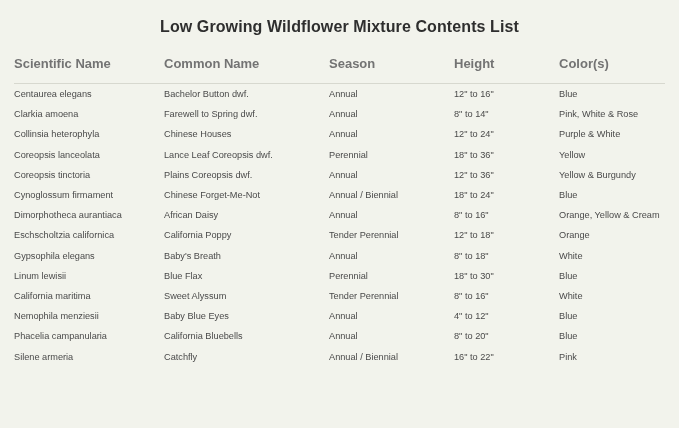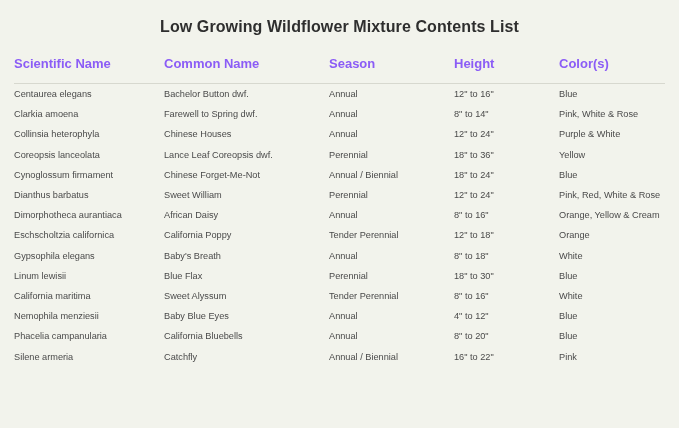--- a/index.html
+++ b/index.html
@@ -36,21 +36,21 @@
   }
   table.contents {
     width: 651px;
     border-collapse: collapse;
     table-layout: fixed;
   }
   table.contents thead th {
     text-align: left;
     font-size: 13px;
     font-weight: bold;
-    color: #8b5cf6;
+    color: #737373;
     padding: 14px 0 12px 0;
     border-bottom: 1px solid #d7d8cf;
     vertical-align: bottom;
   }
   table.contents tbody td {
     font-size: 9.2px;
     color: #4a4a4a;
     padding: 5.1px 0 5.1px 0;
     vertical-align: middle;
     white-space: nowrap;
@@ -118,32 +118,32 @@
           <td class="c-col">Purple &amp; White</td>
         </tr>
         <tr>
           <td class="c-sci">Coreopsis lanceolata</td>
           <td class="c-com">Lance Leaf Coreopsis dwf.</td>
           <td class="c-sea">Perennial</td>
           <td class="c-hei">18" to 36"</td>
           <td class="c-col">Yellow</td>
         </tr>
         <tr>
+          <td class="c-sci">Coreopsis tinctoria</td>
+          <td class="c-com">Plains Coreopsis dwf.</td>
+          <td class="c-sea">Annual</td>
+          <td class="c-hei">12" to 36"</td>
+          <td class="c-col">Yellow &amp; Burgundy</td>
+        </tr>
+        <tr>
           <td class="c-sci">Cynoglossum firmament</td>
           <td class="c-com">Chinese Forget-Me-Not</td>
           <td class="c-sea">Annual / Biennial</td>
           <td class="c-hei">18" to 24"</td>
           <td class="c-col">Blue</td>
-        </tr>
-        <tr>
-          <td class="c-sci">Dianthus barbatus</td>
-          <td class="c-com">Sweet William</td>
-          <td class="c-sea">Perennial</td>
-          <td class="c-hei">12" to 24"</td>
-          <td class="c-col">Pink, Red, White &amp; Rose</td>
         </tr>
         <tr>
           <td class="c-sci">Dimorphotheca aurantiaca</td>
           <td class="c-com">African Daisy</td>
           <td class="c-sea">Annual</td>
           <td class="c-hei">8" to 16"</td>
           <td class="c-col">Orange, Yellow &amp; Cream</td>
         </tr>
         <tr>
           <td class="c-sci">Eschscholtzia californica</td>

